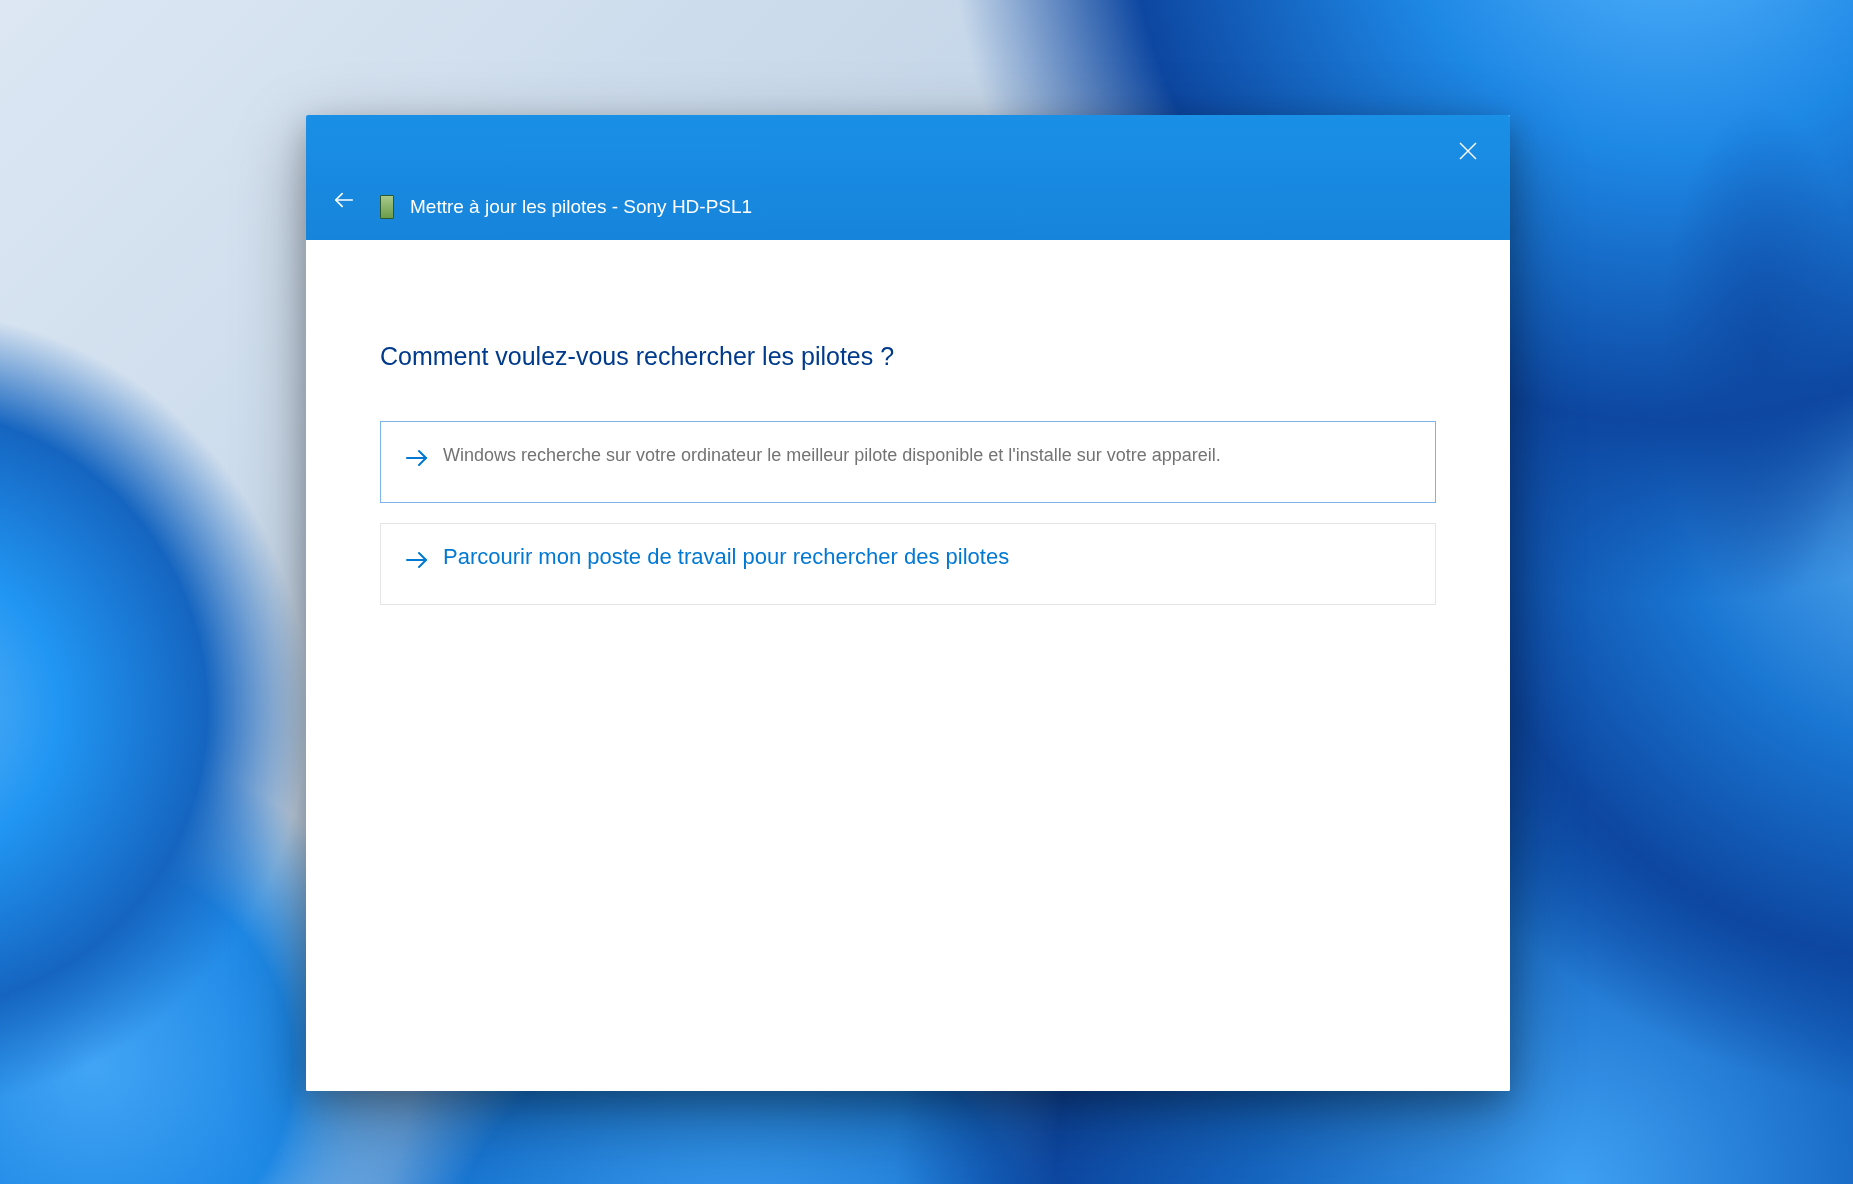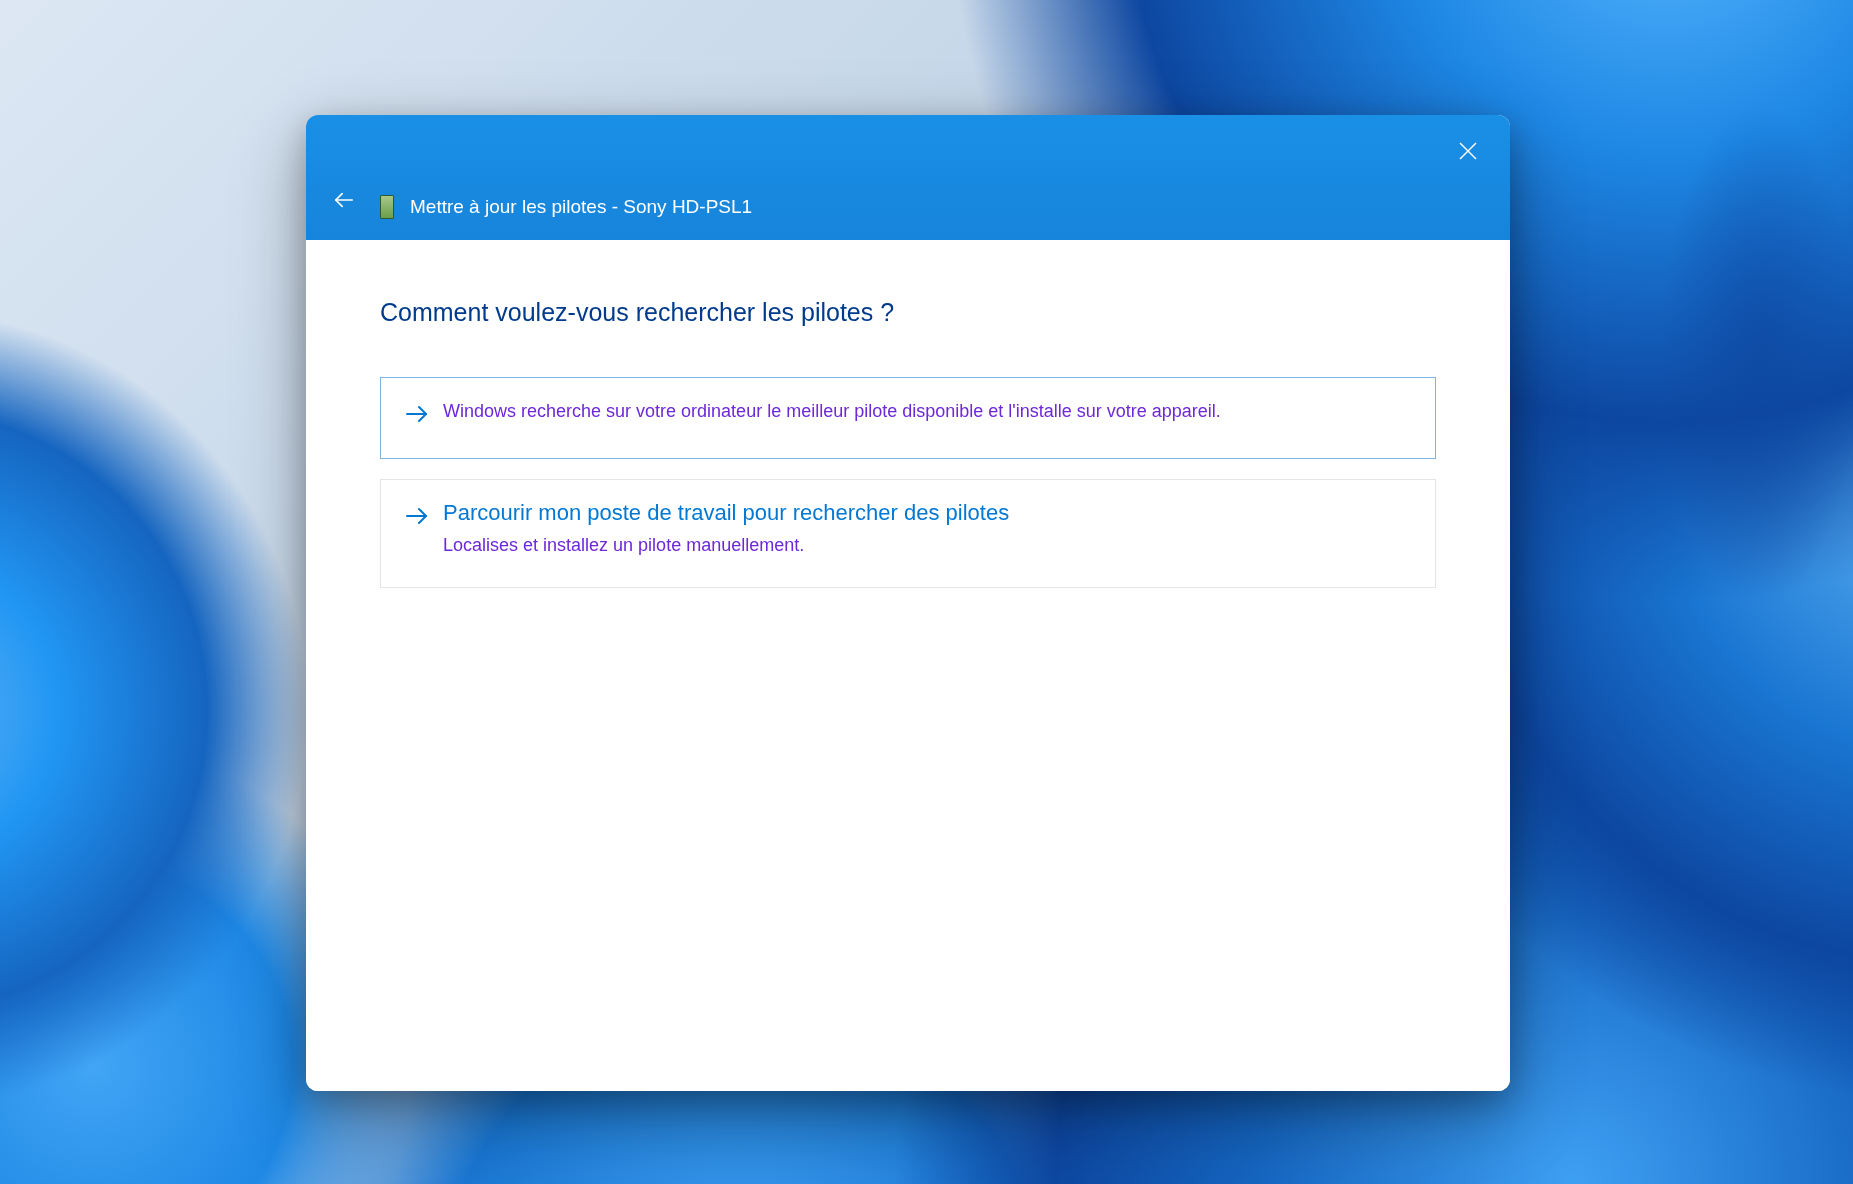--- a/index.html
+++ b/index.html
@@ -43,25 +43,26 @@
     }
     
     
     .dialog {
       position: absolute;
       left: 306px;
       top: 115px;
       width: 1204px;
       height: 976px;
       background: #fff;
-      border-radius: 12px;
+      border-radius: 2px;
       box-shadow: 0 25px 70px rgba(0, 0, 0, 0.35), 0 10px 30px rgba(0,0,0,0.2);
       overflow: hidden;
       display: flex;
       flex-direction: column;
+      gap: 44px;
     }
     
     
     .titlebar {
       height: 125px;
       background: linear-gradient(180deg, #1a8fe6 0%, #1784db 100%);
       position: relative;
       display: flex;
       align-items: flex-end;
       padding: 0 0 22px 22px;
@@ -176,21 +177,21 @@
     }
     
     .option-title {
       color: #0078d4;
       font-size: 22px;
       font-weight: 400;
       margin-bottom: 6px;
     }
     
     .option-description {
-      color: #6d28d9;
+      color: #737373;
       font-size: 18px;
       font-weight: 400;
       line-height: 1.5;
     }
     
     
     .footer {
       height: 68px;
       background: #f3f3f3;
       border-top: 1px solid #e0e0e0;
@@ -264,21 +265,20 @@
 
       <div class="option">
         <span class="arrow-icon">
           <svg viewBox="0 0 24 24" stroke="currentColor" stroke-width="2" fill="none" stroke-linecap="round" stroke-linejoin="round">
             <line x1="2" y1="12" x2="21" y2="12"></line>
             <polyline points="14,5 21,12 14,19"></polyline>
           </svg>
         </span>
         <div class="option-text">
           <div class="option-title">Parcourir mon poste de travail pour rechercher des pilotes</div>
-          <div class="option-description">Localises et installez un pilote manuellement.</div>
         </div>
       </div>
 
     </div>
   </div>
 
 
 </div>
 
 </body></html>

